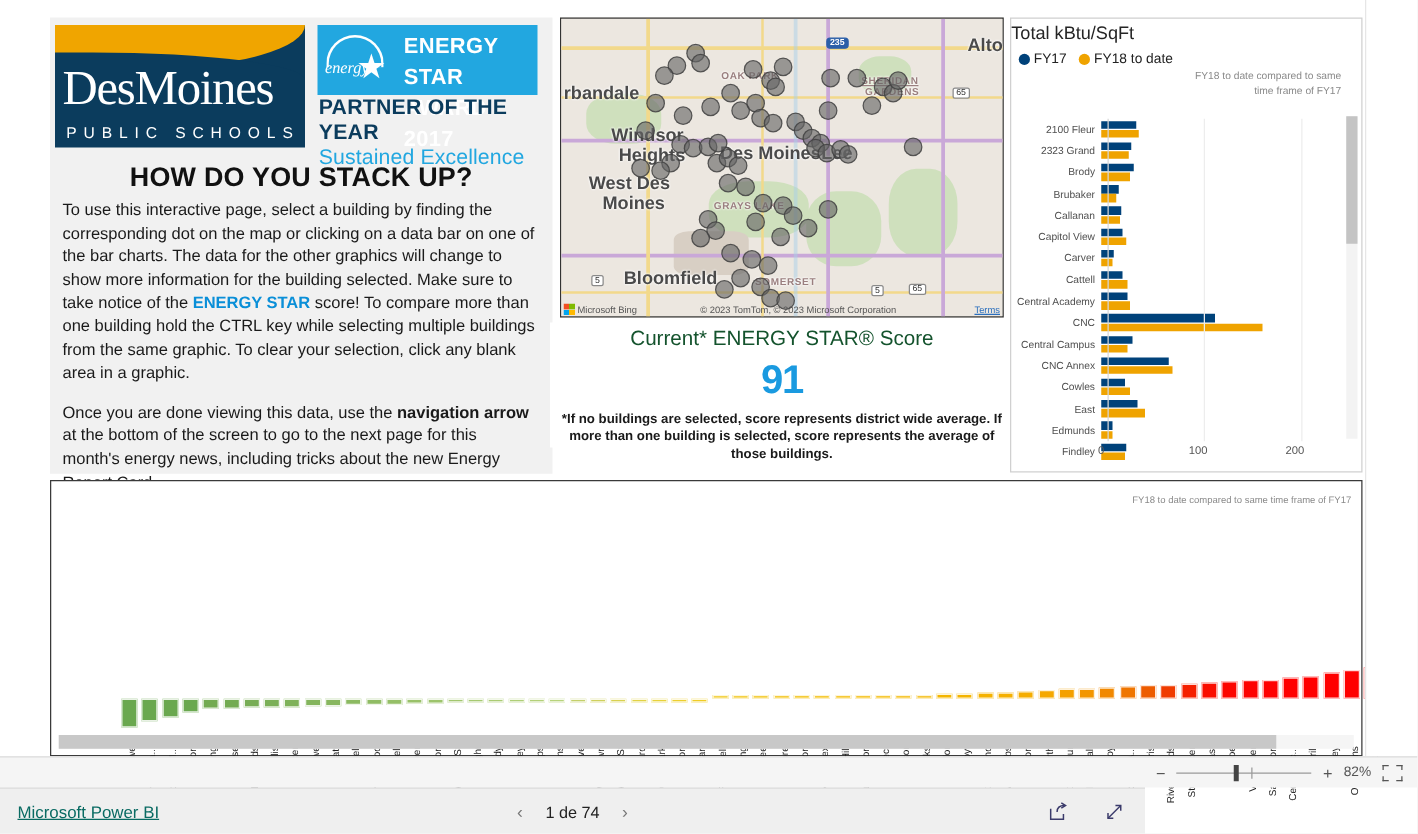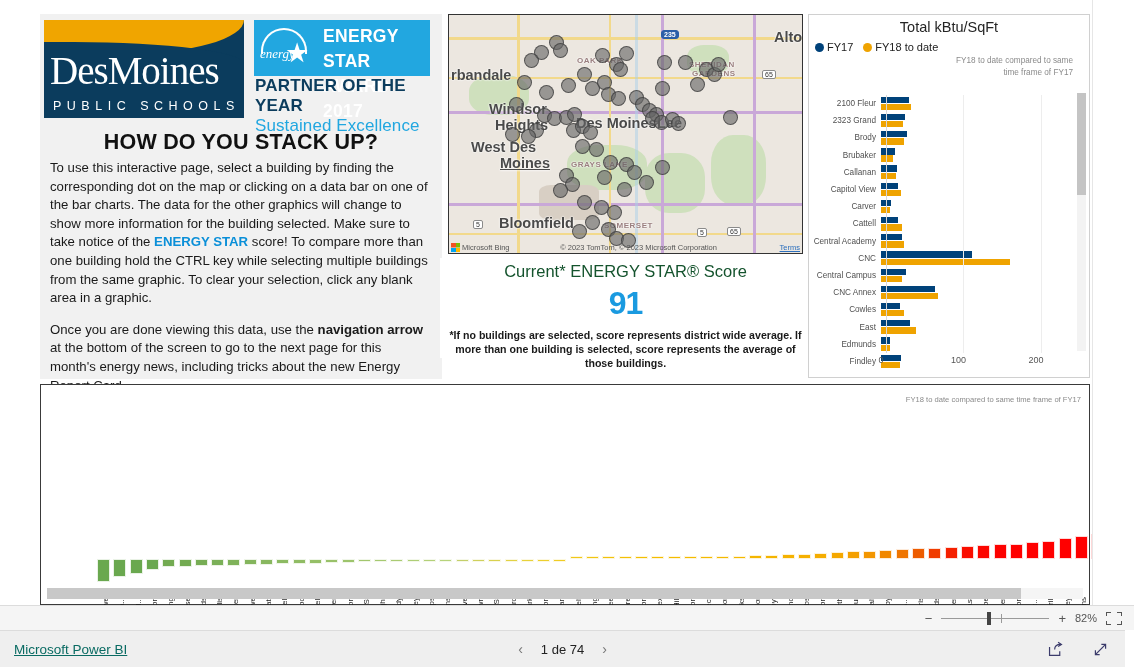--- a/index.html
+++ b/index.html
@@ -117,21 +117,21 @@
   }
   .score-title { font-size: 16.5px; color: #14532d; padding-top: 4px; }
   .score-value { font-size: 32px; color: #1a9ae0; font-weight: bold; margin-top: 4px; letter-spacing: -1px;}
   .score-note { font-size: 10.6px; color: #1a1a1a; font-weight: bold; line-height: 14px; margin-top: 6px; padding: 0 2px;}
 
   
   .panel-kbtu {
     position: absolute; left: 808px; top: 14px; width: 282px; height: 364px;
     background: #ffffff; border: 1px solid #d0d0d0;
   }
-  .kbtu-title { text-align: center; font-size: 14.5px; color: #252525; padding-top: 4px; }
+  .kbtu-title { text-align: left; font-size: 14.5px; color: #252525; padding-top: 4px; }
   .kbtu-legend { display: flex; gap: 10px; padding: 6px 0 0 6px; font-size: 11px; color: #222; align-items: center;}
   .lg { display: inline-flex; align-items: center; gap: 3px; }
   .lgdot { width: 9px; height: 9px; border-radius: 50%; display:inline-block;}
   .kbtu-note {
     position: absolute; right: 16px; top: 40px; width: 120px; text-align: right;
     font-size: 8.2px; color: #8a8a8a; line-height: 12px;
   }
   .kbtu-plot { position: absolute; left: 0; top: 80px; right: 0; height: 258px; }
   .krow { display: flex; align-items: center; height: 17.2px; }
   .klabel { width: 72px; text-align: right; padding-right: 5px; font-size: 8.2px; color: #505050; }
@@ -179,21 +179,21 @@
     display: flex; align-items: center; justify-content: flex-end; gap: 9px; padding-right: 12px;
     font-size: 11px; color: #555;
   }
   .zminus, .zplus { font-size: 13px; color: #555; cursor: default; }
   .ztrack { position: relative; width: 108px; height: 1px; background: #9a9a9a; }
   .zthumb { position: absolute; left: 46px; top: -6px; width: 4px; height: 13px; background: #444; }
   .zmid { position: absolute; left: 60px; top: -4px; width: 1px; height: 9px; background: #9a9a9a; }
   .zfit { width: 16px; height: 13px; position: relative; }
   .zfit span { position: absolute; width: 5px; height: 4px; border: 1.4px solid #555; }
   .statusbar {
-    position: absolute; left: 0; top: 630px; width: 1125px; height: 37px;
+    position: absolute; left: 0; top: 630px; width: 916px; height: 37px;
     background: #efefef; border-top: 1px solid #dcdcdc; display: flex; align-items: center;
   }
   .pbi-link {
     margin-left: 14px; font-size: 13.5px; color: #0a6b63; text-decoration: underline; cursor: pointer;
   }
   .pager { position: absolute; left: 50%; transform: translateX(-50%); display: flex; align-items: center; gap: 18px; }
   .pgarrow { font-size: 14px; color: #777; }
   .pgtext { font-size: 13px; color: #222; }
   .st-right { position: absolute; right: 16px; display: flex; gap: 28px; align-items: center; }
   .ic { width: 17px; height: 17px; color: #3b3b6b; }
@@ -262,27 +262,27 @@
         <div class="mroad v" style="left:68px;top:0;height:240px;background:#f2d98b;width:2.5px;"></div>
         <div class="mroad v" style="left:160px;top:0;height:240px;background:#f2d98b;width:2px;"></div>
         <div class="mwater" style="left:186px;top:0;width:3px;height:240px;opacity:.5;"></div>
       </div>
 
       <div>
           <div class="mlabel big" style="left: 2px; top: 52px;">rbandale</div>
           <div class="mlabel big" style="left: 40px; top: 86px;">Windsor</div>
           <div class="mlabel big" style="left: 46px; top: 102px;">Heights</div>
           <div class="mlabel big" style="left: 22px; top: 124px;">West Des</div>
-          <div class="mlabel big" style="left: 51px; top: 140px; text-decoration: underline;">Moines</div>
+          <div class="mlabel big" style="left: 33px; top: 140px;">Moines</div>
           <div class="mlabel big" style="left: 127px; top: 100px;">Des Moines</div>
           <div class="mlabel big" style="left: 208px; top: 100px;">Lee</div>
           <div class="mlabel big" style="left: 50px; top: 200px;">Bloomfield</div>
           <div class="mlabel big" style="left: 325px; top: 14px;">Alto</div>
           <div class="mlabel small" style="left: 128px; top: 41px;">OAK PARK</div>
-          <div class="mlabel small" style="left: 240px; top: 45px;">SHERIDAN</div>
+          <div class="mlabel small" style="left: 240px; top: 45px; text-decoration: underline;">SHERIDAN</div>
           <div class="mlabel small" style="left: 243px; top: 54px;">GARDENS</div>
           <div class="mlabel small" style="left: 122px; top: 145px;">GRAYS LAKE</div>
           <div class="mlabel small" style="left: 155px; top: 206px;">SOMERSET</div>
         </div>
       <div>
           <div class="mdot" style="left: 100px; top: 20px;"></div>
           <div class="mdot" style="left: 85px; top: 30px;"></div>
           <div class="mdot" style="left: 104px; top: 28px;"></div>
           <div class="mdot" style="left: 75px; top: 38px;"></div>
           <div class="mdot" style="left: 146px; top: 33px;"></div>

